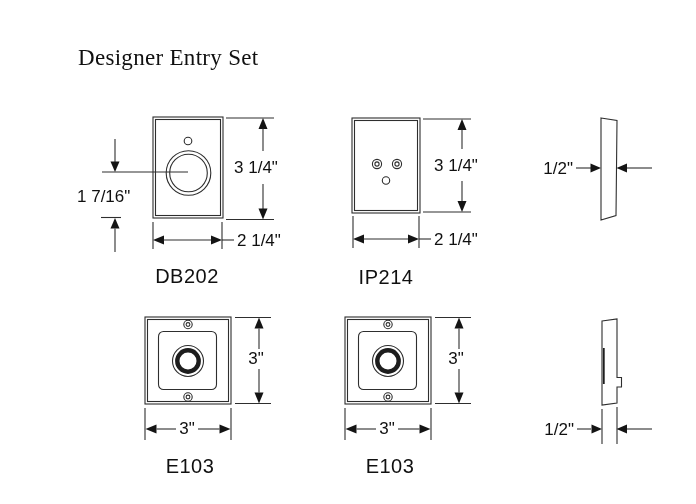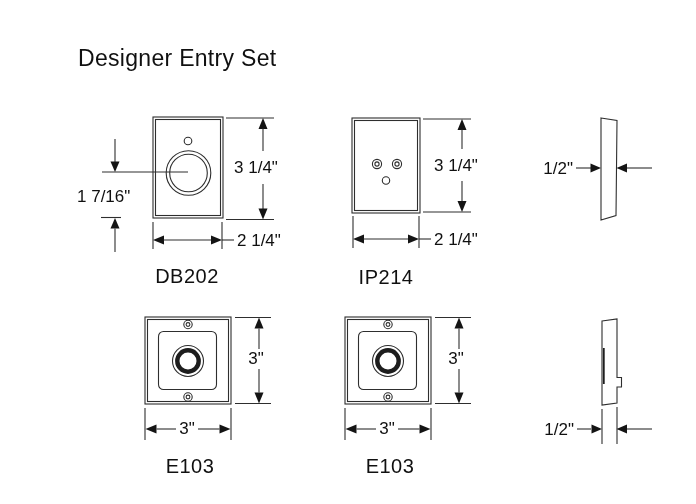--- a/index.html
+++ b/index.html
@@ -1,18 +1,18 @@
 <!DOCTYPE html>
 <html><head>
 <meta charset="utf-8">
 <style>
   html,body{margin:0;padding:0;background:#fff;}
   #stage{position:relative;width:696px;height:504px;background:#ffffff;overflow:hidden;
          font-family:"Liberation Sans",sans-serif;}
-  .title{position:absolute;left:78px;top:45px;font-family:Liberation Sans, sans-serif;
+  .title{position:absolute;left:78px;top:45px;font-family:Liberation Serif, serif;
          font-size:23px;color:#101010;letter-spacing:.3px;white-space:nowrap;}
   svg{position:absolute;left:0;top:0;}
   svg .ln{fill:none;stroke:#2e2e2e;stroke-width:1.1;}
   svg .ring{fill:none;stroke:#1d1d1d;stroke-width:4.4;}
   svg .thick{fill:none;stroke:#1d1d1d;stroke-width:1.8;}
   svg .ah{fill:#141414;stroke:none;}
   svg text{stroke:none;fill:#101010;}
   .dim{font-family:"Liberation Sans",sans-serif;font-size:17px;}
   .plabel{font-family:"Liberation Sans",sans-serif;font-size:20px;letter-spacing:.5px;}
 </style>

